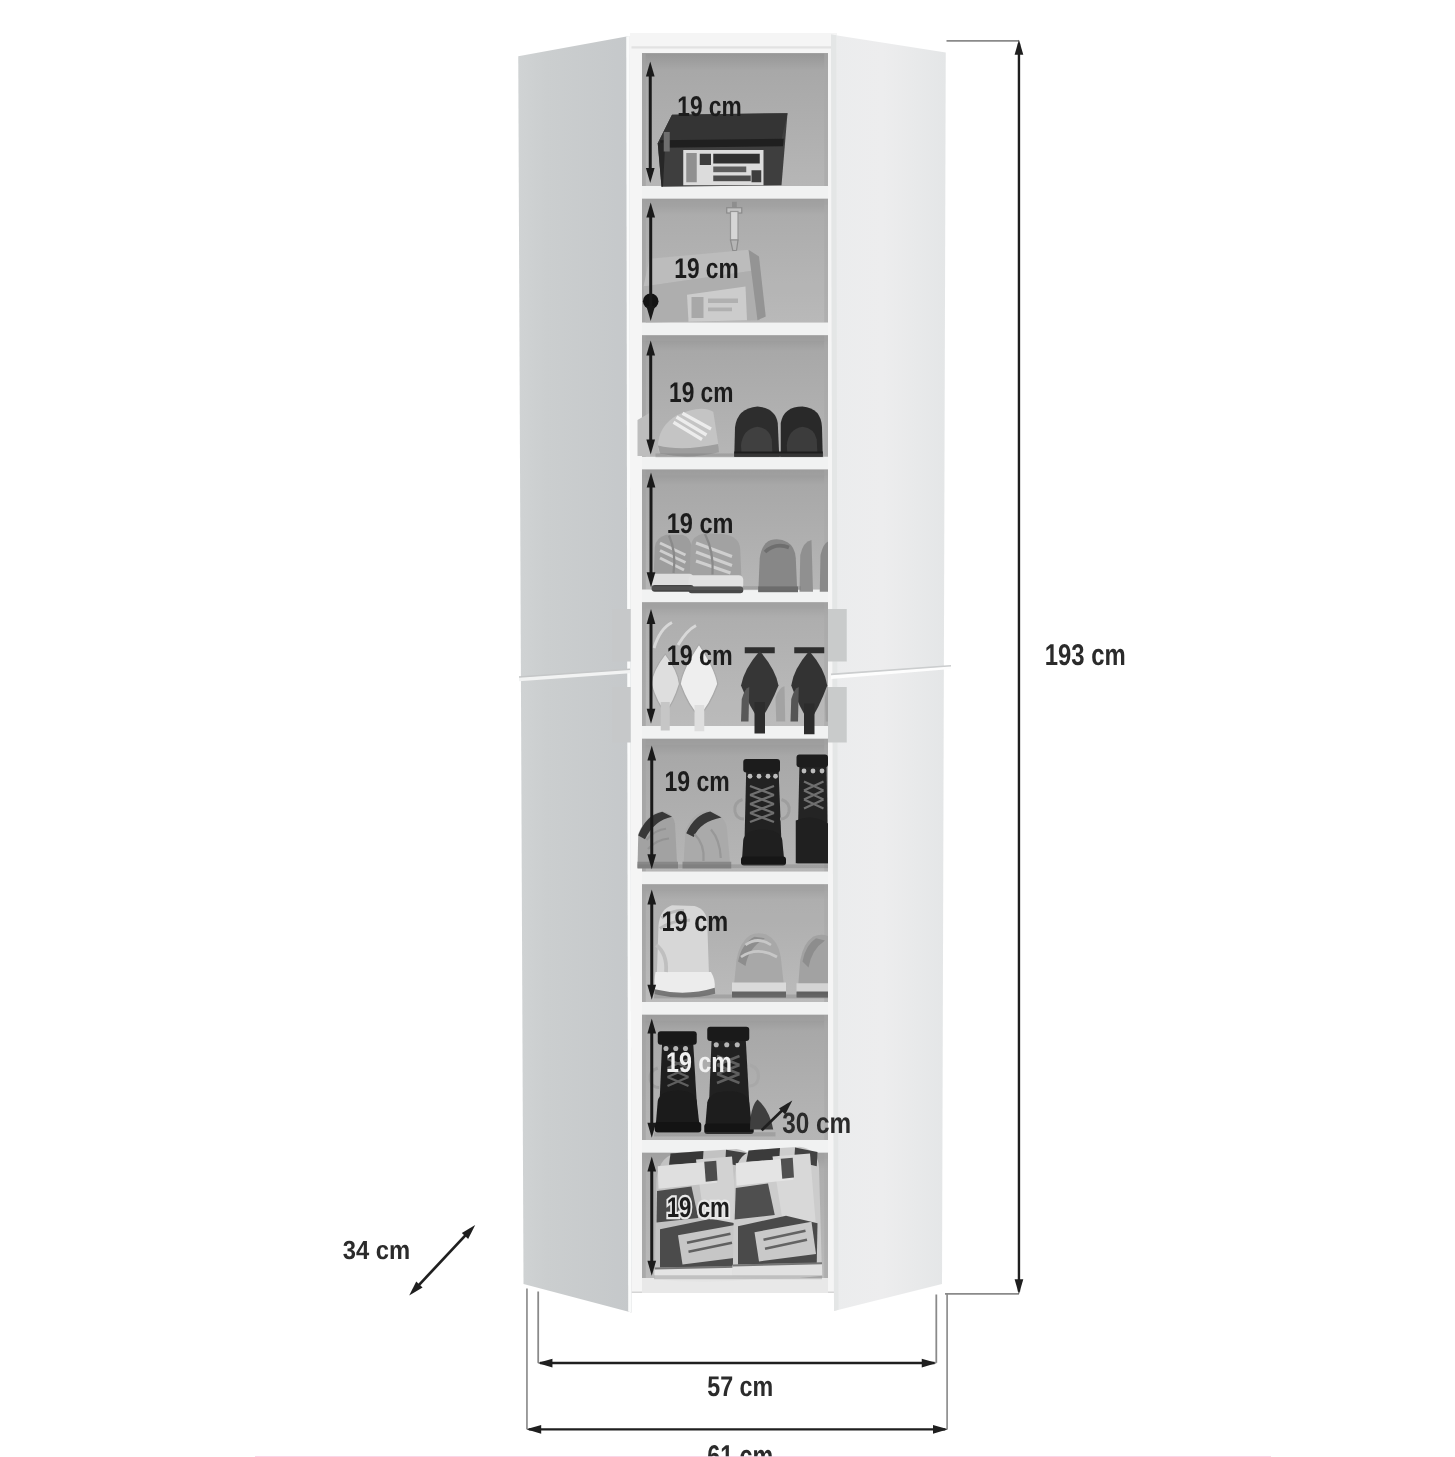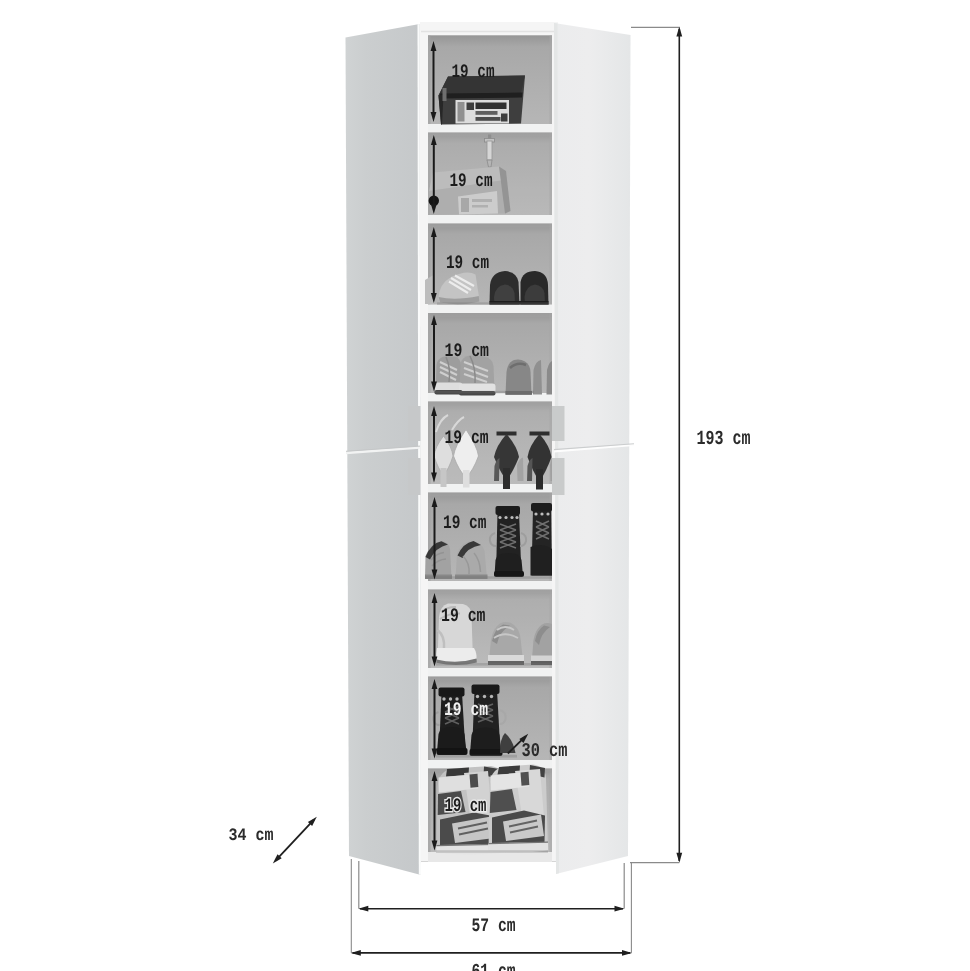--- a/index.html
+++ b/index.html
@@ -1,17 +1,17 @@
 <!DOCTYPE html>
 <html><head>
 <meta charset="utf-8">
 <style>
   html,body{margin:0;padding:0;background:#ffffff;}
   .page{position:relative;width:970px;height:971px;overflow:hidden;background:#ec4899;
-        font-family:Liberation Mono, monospace;}
+        font-family:Liberation Sans, sans-serif;}
   svg{display:block;}
   svg text{text-rendering:geometricPrecision;}
 </style>
 </head>
 <body>
 <div class="page">
 <svg width="970" height="971" viewBox="0 0 970 971">
 <defs>
   <linearGradient id="ldoor" x1="0" y1="0" x2="1" y2="0">
     <stop offset="0" stop-color="#d0d3d4"></stop>

